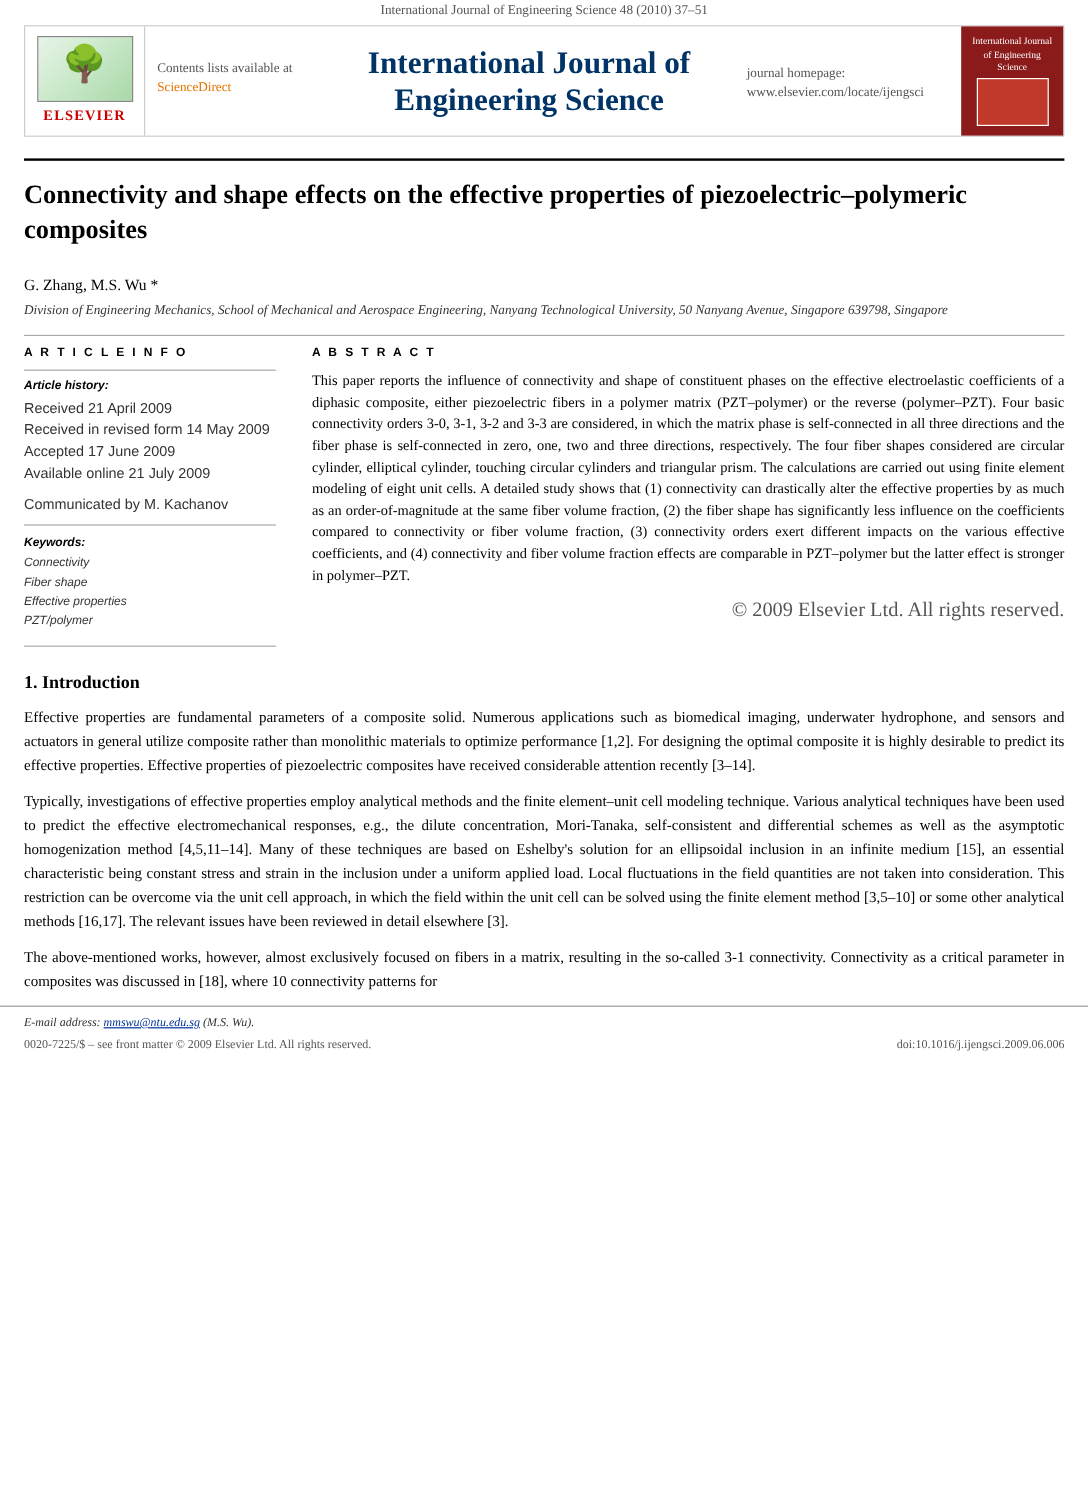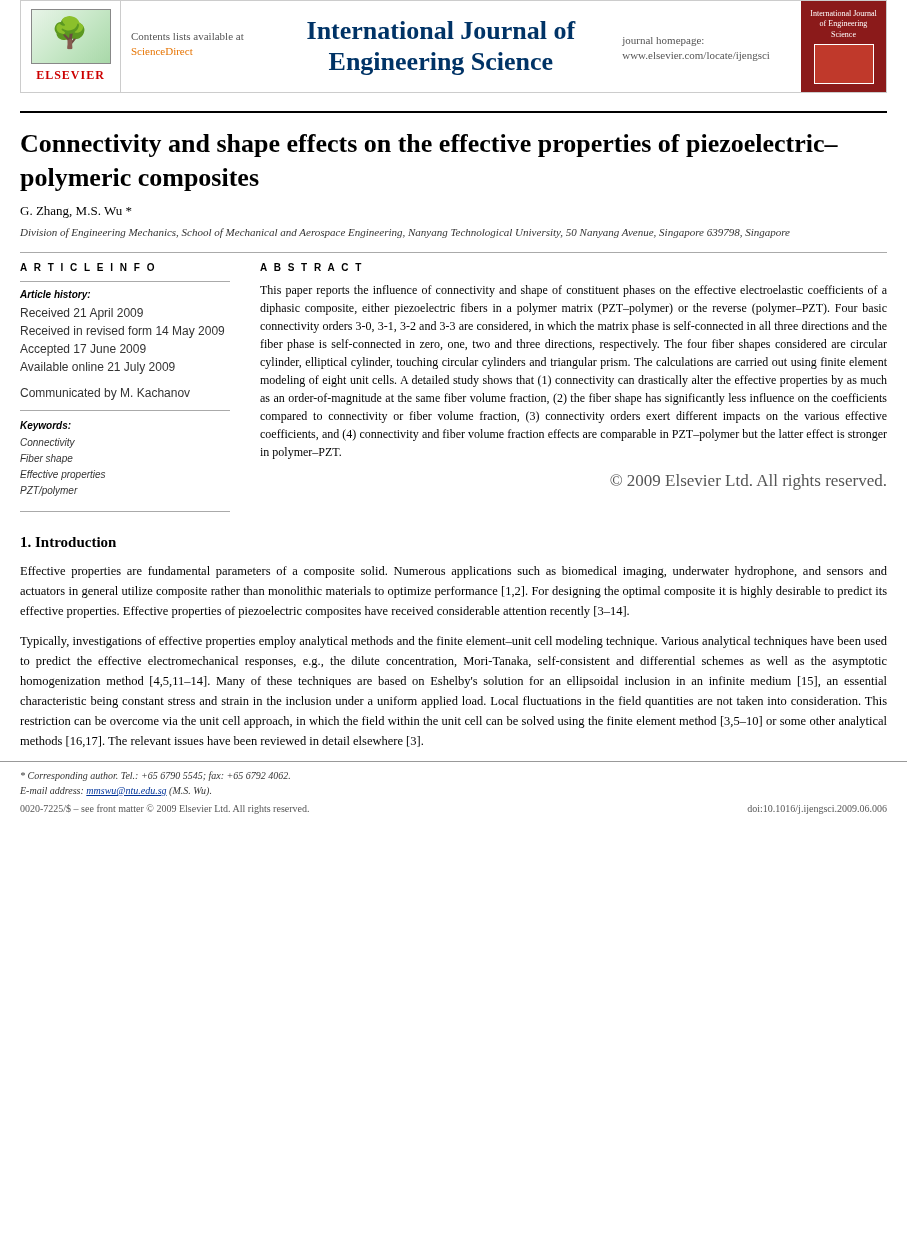--- a/index.html
+++ b/index.html
@@ -127,24 +127,24 @@
     
     .content-area {
       padding: 10px 20px 0 20px;
     }
     .top-divider {
       border: none;
       border-top: 2px solid #000;
       margin: 8px 0 14px 0;
     }
     .article-title {
-      font-size: 26px;
+      font-size: 22px;
       font-weight: bold;
       line-height: 1.3;
-      margin-bottom: 8px;
+      margin-bottom: 24px;
       color: #000;
     }
     .authors-line {
       font-size: 13px;
       margin-bottom: 4px;
     }
     .affiliation-line {
       font-size: 11px;
       font-style: italic;
       color: #333;
@@ -263,20 +263,23 @@
       font-family: Arial, sans-serif;
       line-height: 1.6;
       color: #333;
     }
   </style>
 </head>
 <body>
 
 <div class="page-wrapper">
 
+  <div class="journal-meta-line">
+    <span>International Journal of Engineering Science 48 (2010) 37–51</span>
+  </div>
 
   <div class="banner-area">
     <div class="banner-left">
       <div class="elsevier-logo">
         <div class="logo-img"></div>
         <div class="elsevier-label">ELSEVIER</div>
       </div>
     </div>
     <div class="banner-center">
       <div class="sciencedirect-line">
@@ -348,29 +351,27 @@
 
       <div class="section-heading">
         <span>1.</span>
         <span> Introduction</span>
       </div>
 
       <p class="body-text">Effective properties are fundamental parameters of a composite solid. Numerous applications such as biomedical imaging, underwater hydrophone, and sensors and actuators in general utilize composite rather than monolithic materials to optimize performance [1,2]. For designing the optimal composite it is highly desirable to predict its effective properties. Effective properties of piezoelectric composites have received considerable attention recently [3–14].</p>
 
       <p class="body-text">Typically, investigations of effective properties employ analytical methods and the finite element–unit cell modeling technique. Various analytical techniques have been used to predict the effective electromechanical responses, e.g., the dilute concentration, Mori-Tanaka, self-consistent and differential schemes as well as the asymptotic homogenization method [4,5,11–14]. Many of these techniques are based on Eshelby's solution for an ellipsoidal inclusion in an infinite medium [15], an essential characteristic being constant stress and strain in the inclusion under a uniform applied load. Local fluctuations in the field quantities are not taken into consideration. This restriction can be overcome via the unit cell approach, in which the field within the unit cell can be solved using the finite element method [3,5–10] or some other analytical methods [16,17]. The relevant issues have been reviewed in detail elsewhere [3].</p>
 
+      <p class="body-text">The above-mentioned works, however, almost exclusively focused on fibers in a matrix, resulting in the so-called 3-1 connectivity. Connectivity as a critical parameter in composites was discussed in [18], where 10 connectivity patterns for</p>
 
     </div>
 
   </div>
 
   <div class="page-footer">
-    <div class="footnote-text">
-      <span>* Corresponding author. Tel.: +65 6790 5545; fax: +65 6792 4062.</span>
-    </div>
     <div class="footnote-text">
       <span>E-mail address:</span>
       <a href="#" style="color:#003399; font-style:italic; font-size:10px;">mmswu@ntu.edu.sg</a>
       <span>(M.S. Wu).</span>
     </div>
     <div class="footer-bottom">
       <span>0020-7225/$ – see front matter © 2009 Elsevier Ltd. All rights reserved.</span>
       <span>doi:10.1016/j.ijengsci.2009.06.006</span>
     </div>
   </div>

